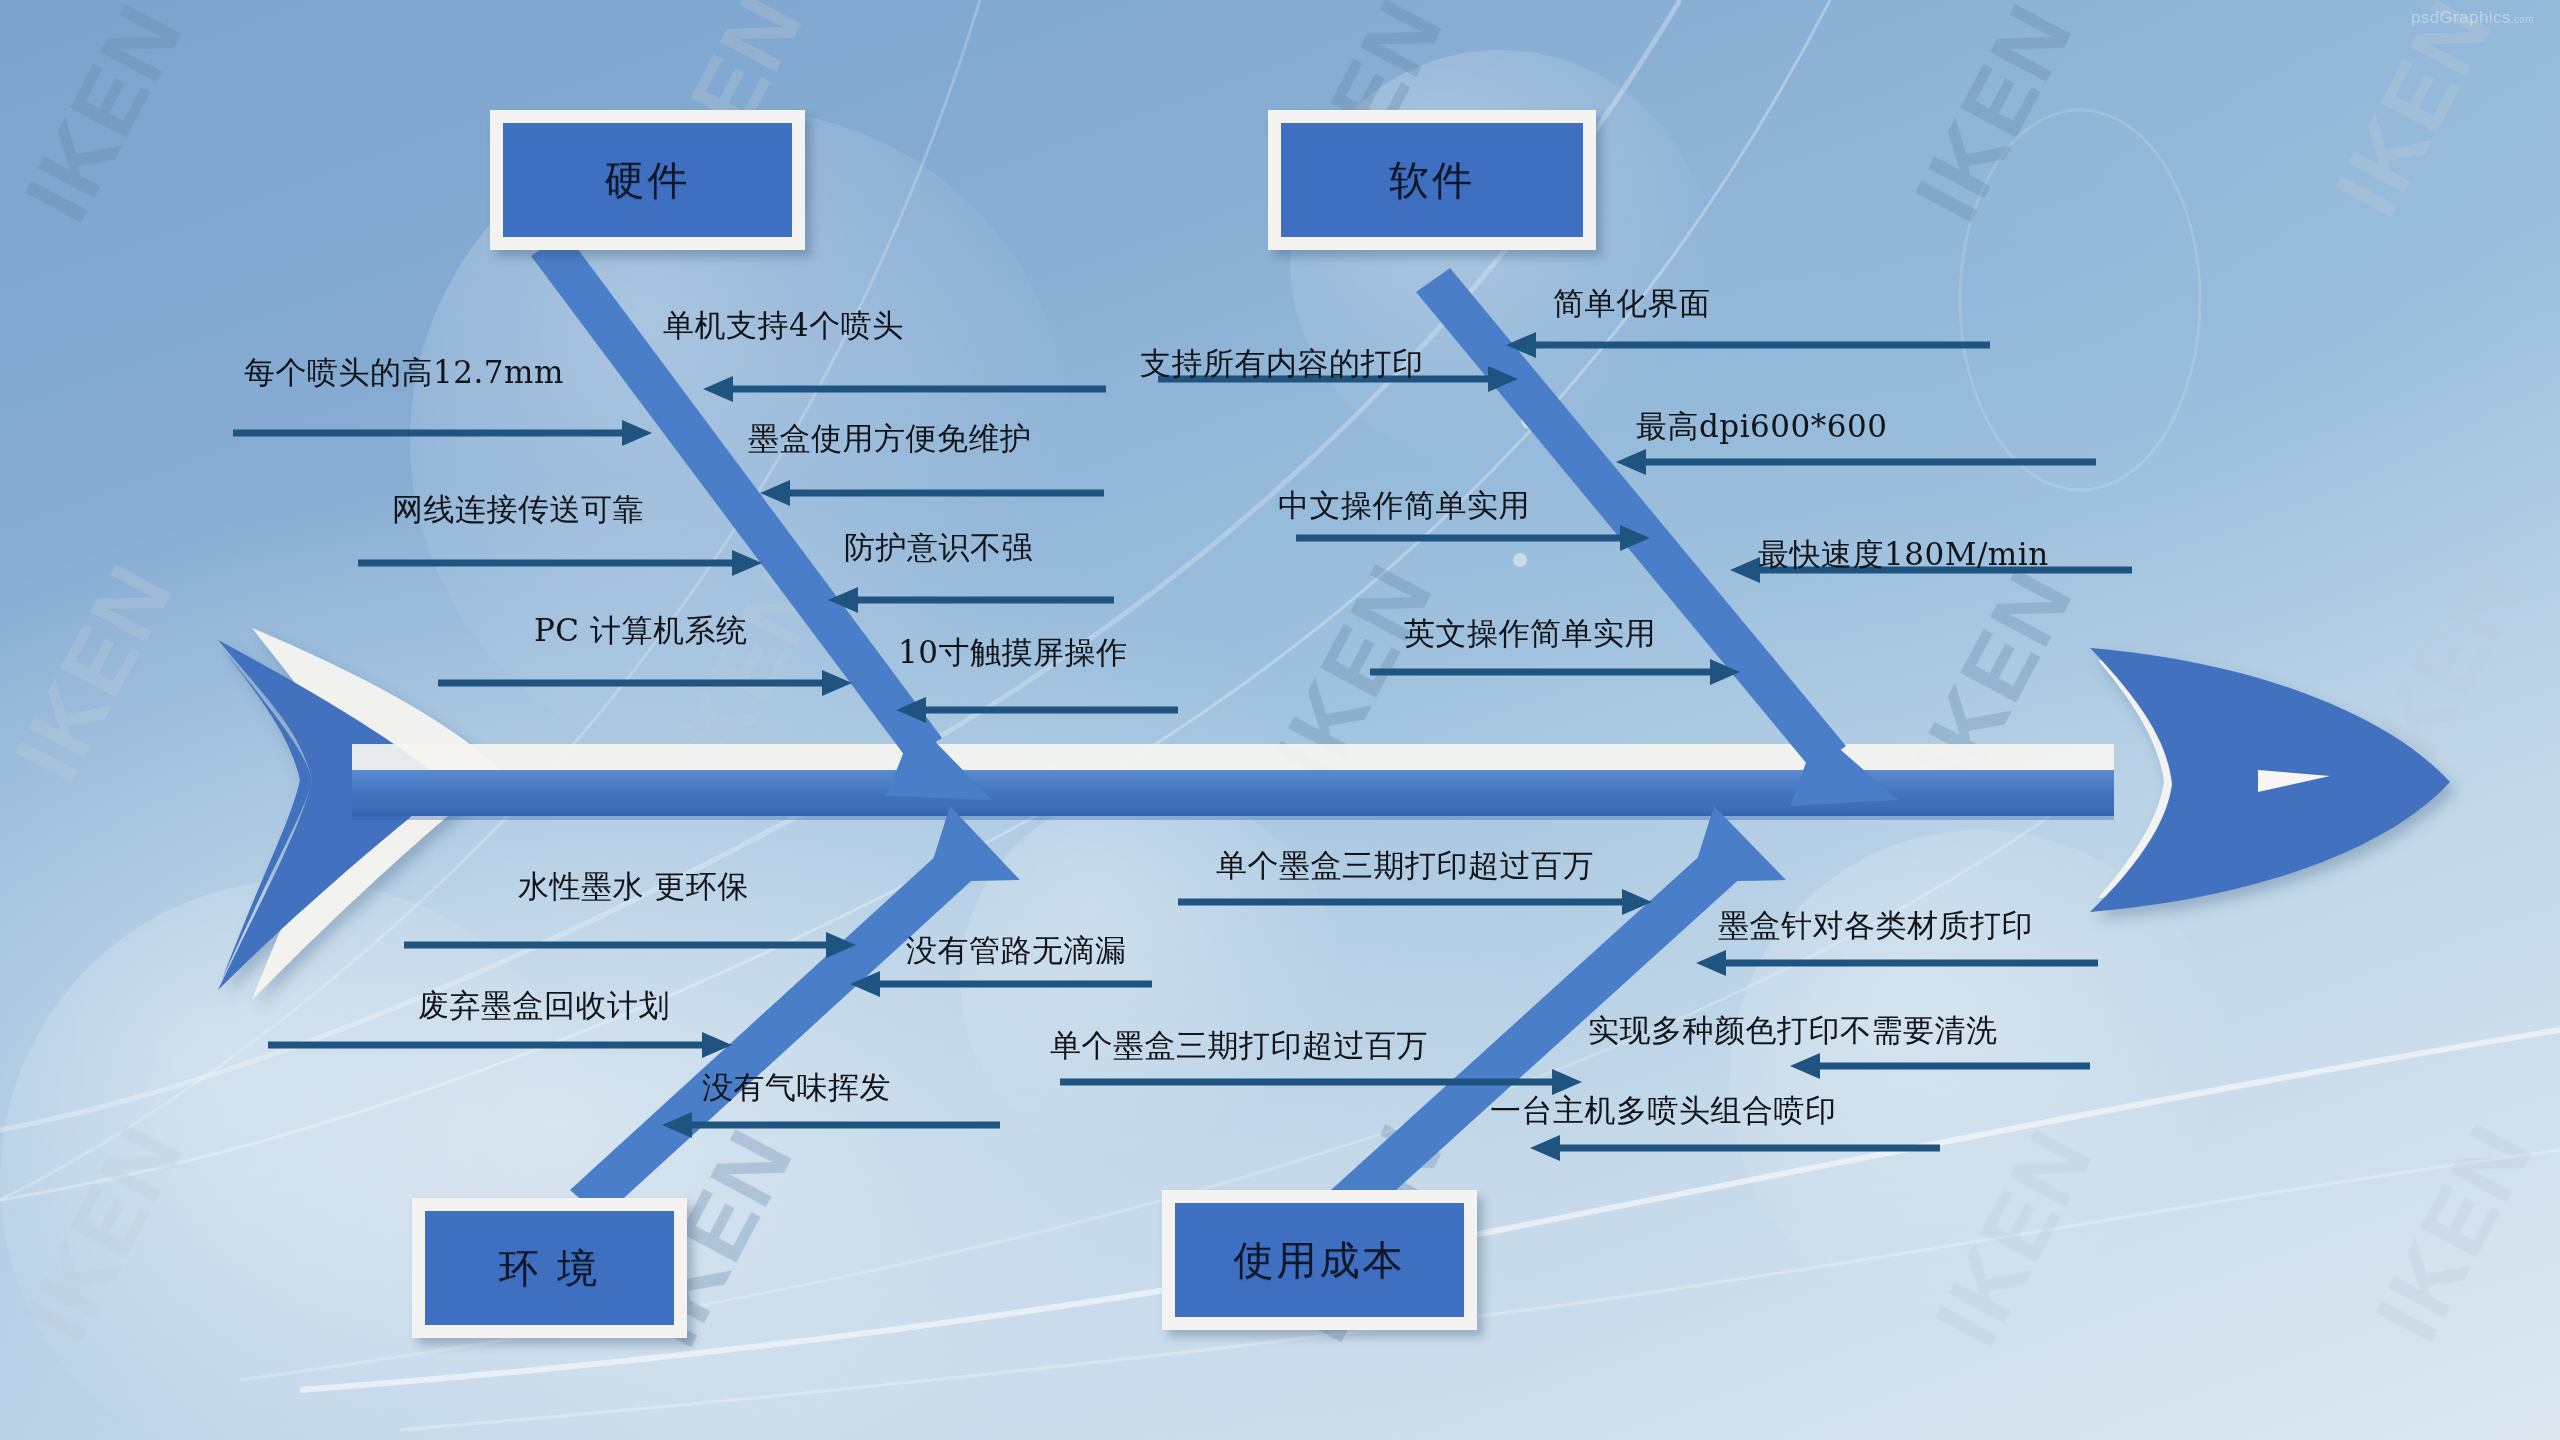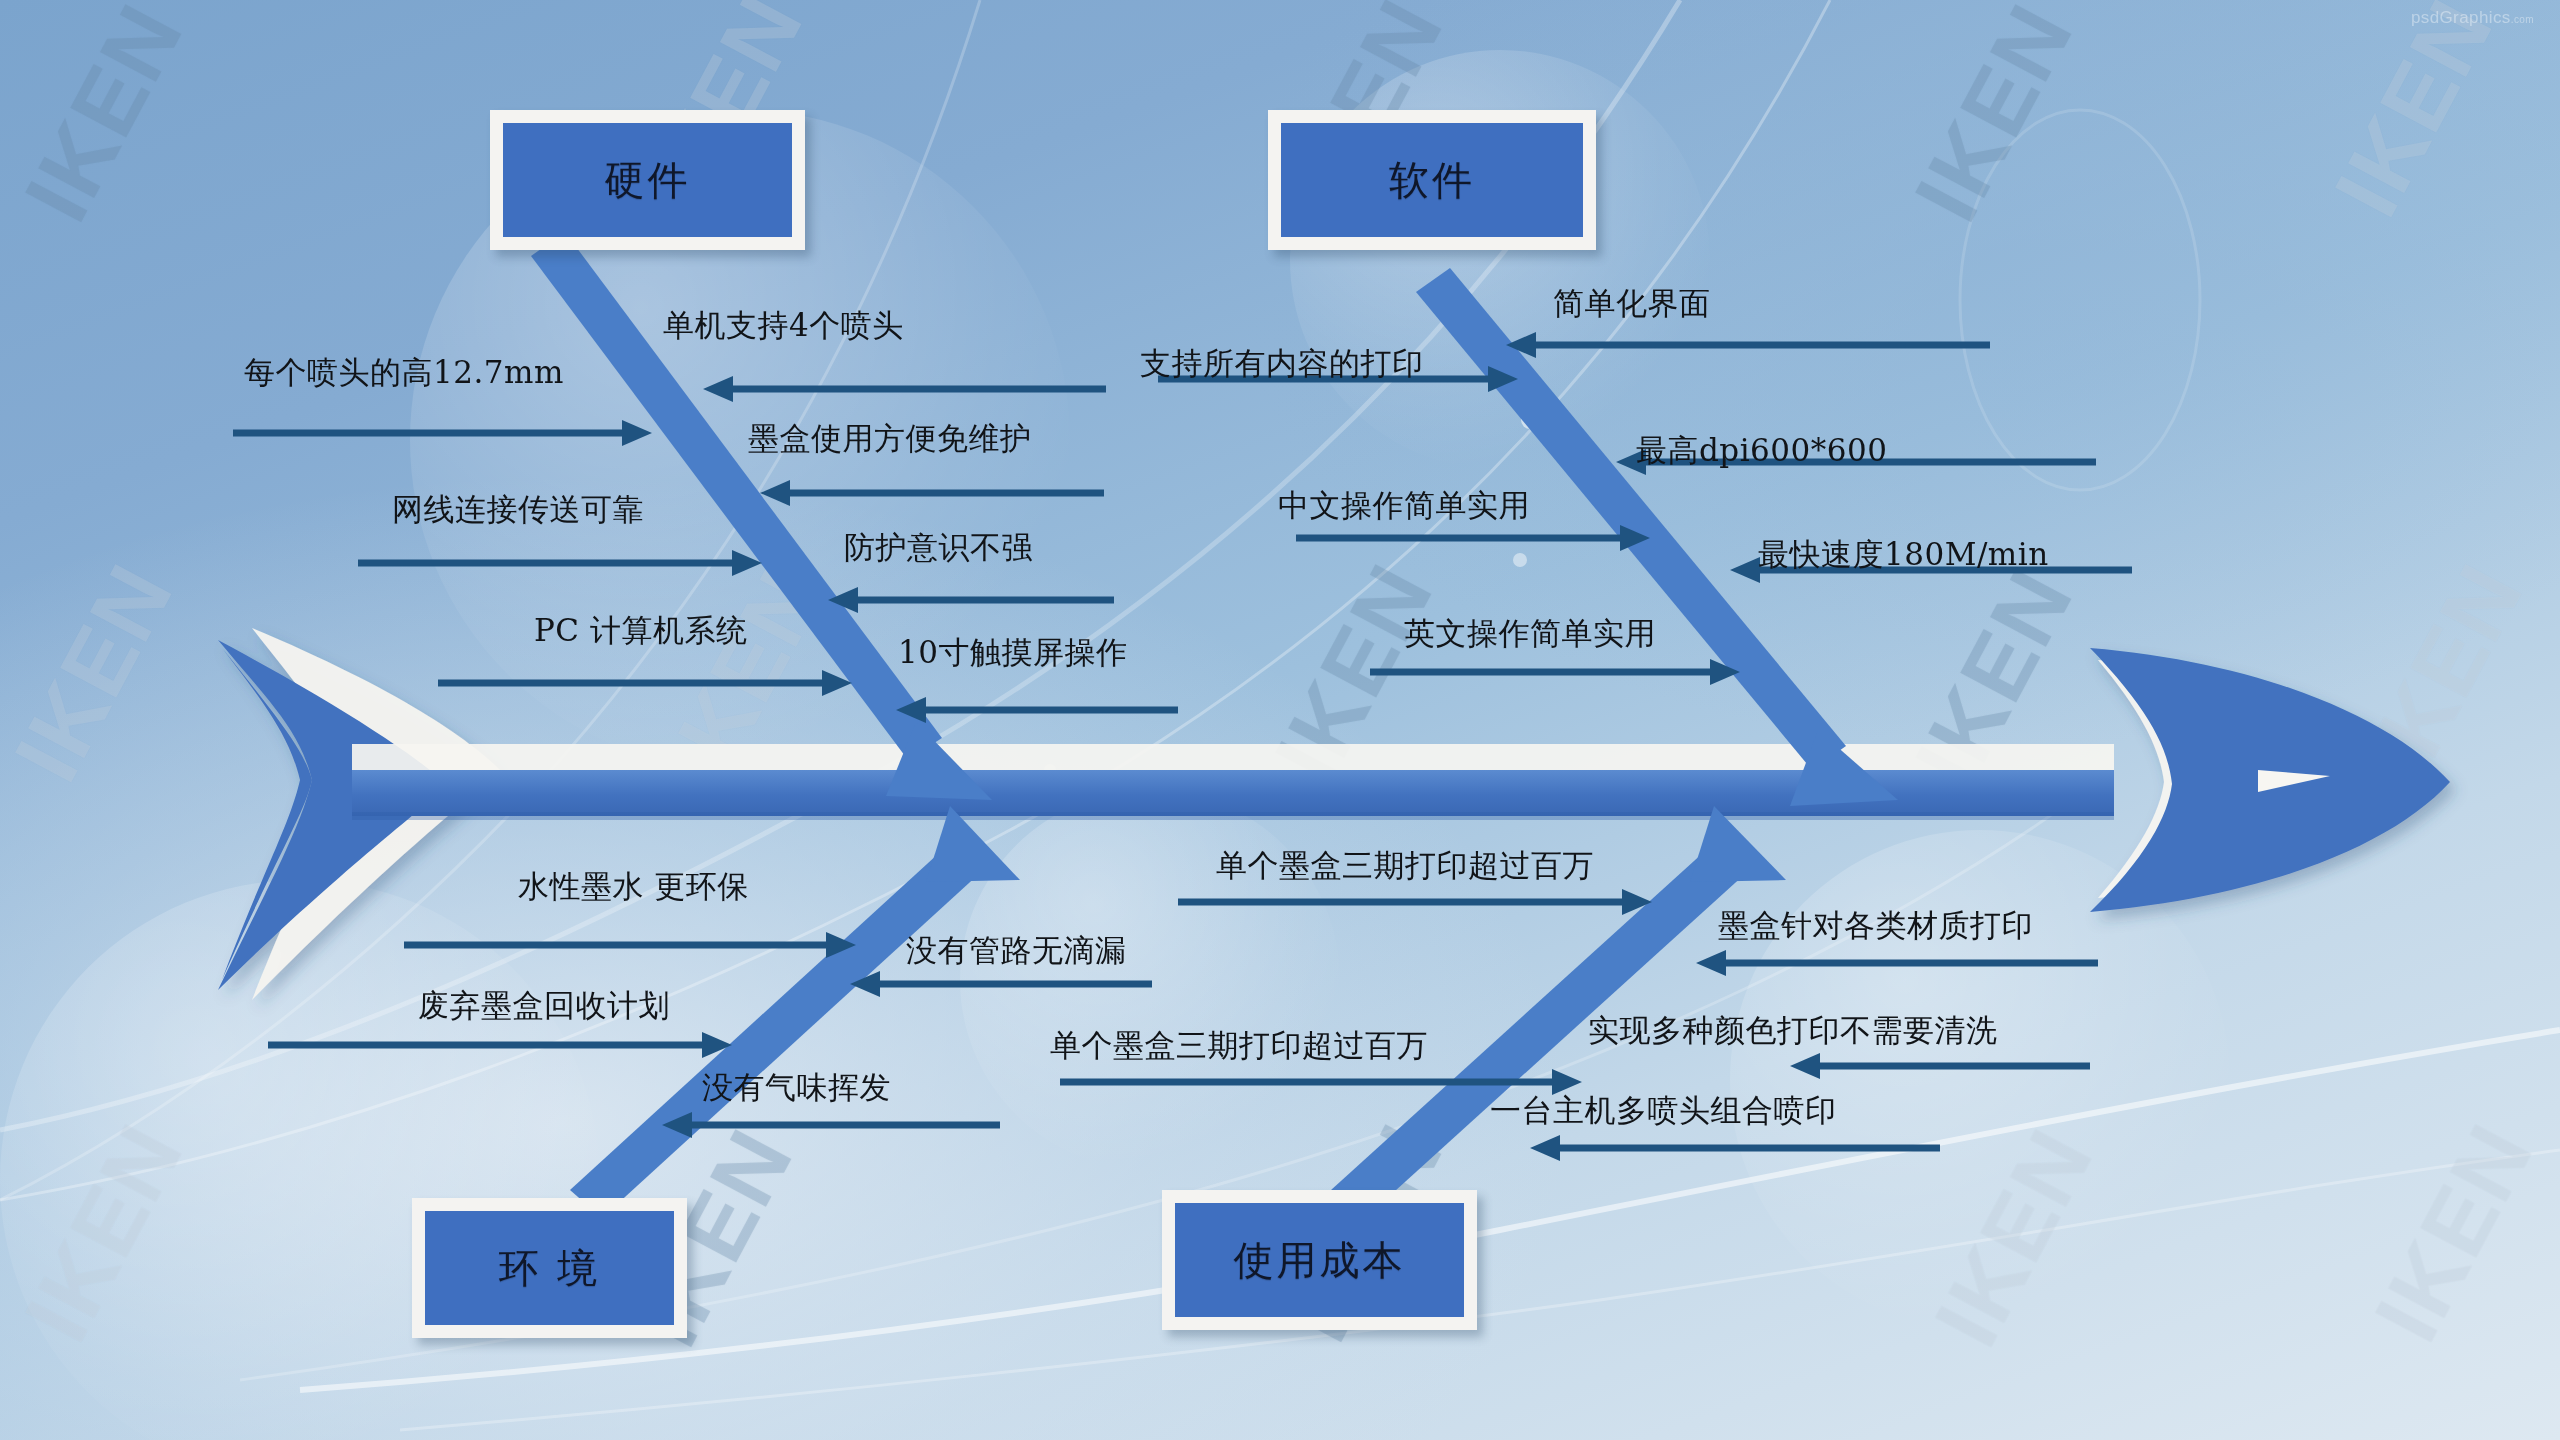--- a/index.html
+++ b/index.html
@@ -304,21 +304,21 @@
   <div class="leaf" style="left:244px;  top:352px;">每个喷头的高12.7mm</div>
   <div class="leaf" style="left:663px;  top:305px;">单机支持4个喷头</div>
   <div class="leaf" style="left:748px;  top:418px;">墨盒使用方便免维护</div>
   <div class="leaf" style="left:392px;  top:489px;">网线连接传送可靠</div>
   <div class="leaf" style="left:844px;  top:527px;">防护意识不强</div>
   <div class="leaf" style="left:522px;  top:610px;margin-left:12px;">PC  计算机系统</div>
   <div class="leaf" style="left:898px;  top:632px;">10寸触摸屏操作</div>
 
   <div class="leaf" style="left:1522px; top:283px;margin-left:31px;">简单化界面</div>
   <div class="leaf" style="left:1140px; top:343px;">支持所有内容的打印</div>
-  <div class="leaf" style="left:1636px; top:430px;">最高dpi600*600</div>
+  <div class="leaf" style="left:1636px; top:406px;">最高dpi600*600</div>
   <div class="leaf" style="left:1278px; top:485px;">中文操作简单实用</div>
   <div class="leaf" style="left:1758px; top:534px;">最快速度180M/min</div>
   <div class="leaf" style="left:1404px; top:613px;">英文操作简单实用</div>
 
   <div class="leaf" style="left:518px;  top:866px;">水性墨水  更环保</div>
   <div class="leaf" style="left:906px;  top:930px;">没有管路无滴漏</div>
   <div class="leaf" style="left:418px;  top:985px;">废弃墨盒回收计划</div>
   <div class="leaf" style="left:702px;  top:1067px;">没有气味挥发</div>
 
   <div class="leaf" style="left:1216px; top:845px;">单个墨盒三期打印超过百万</div>

